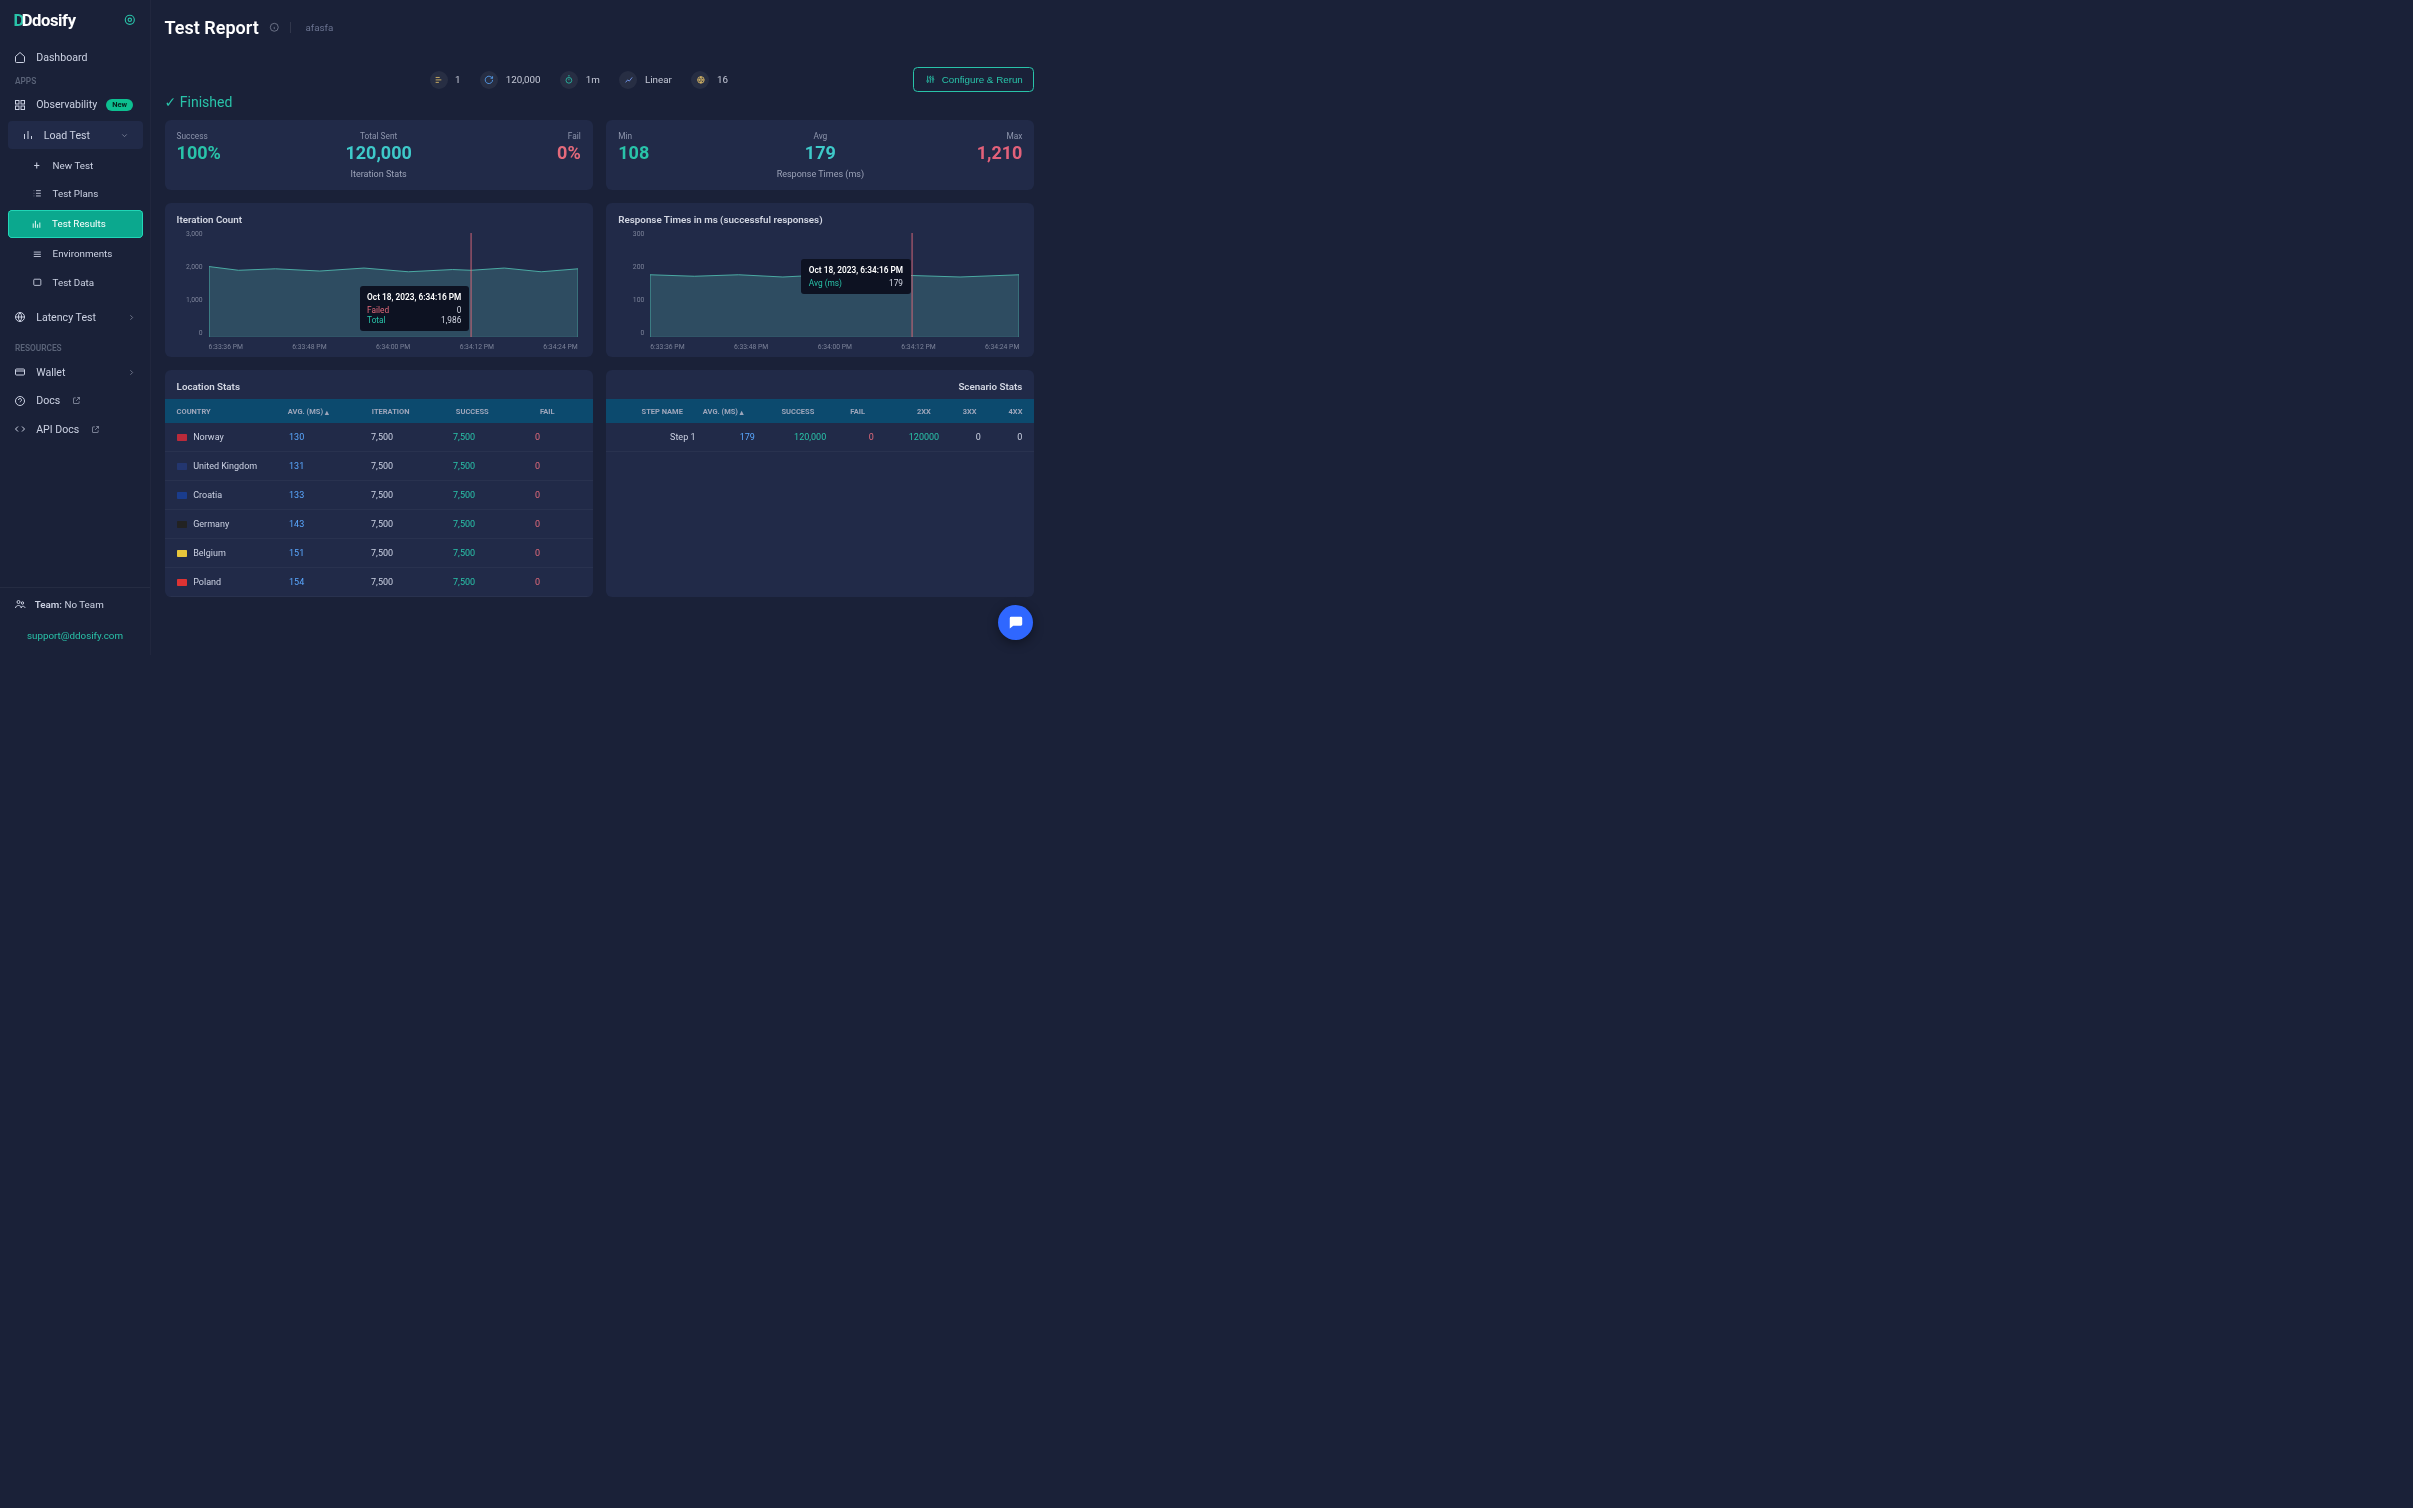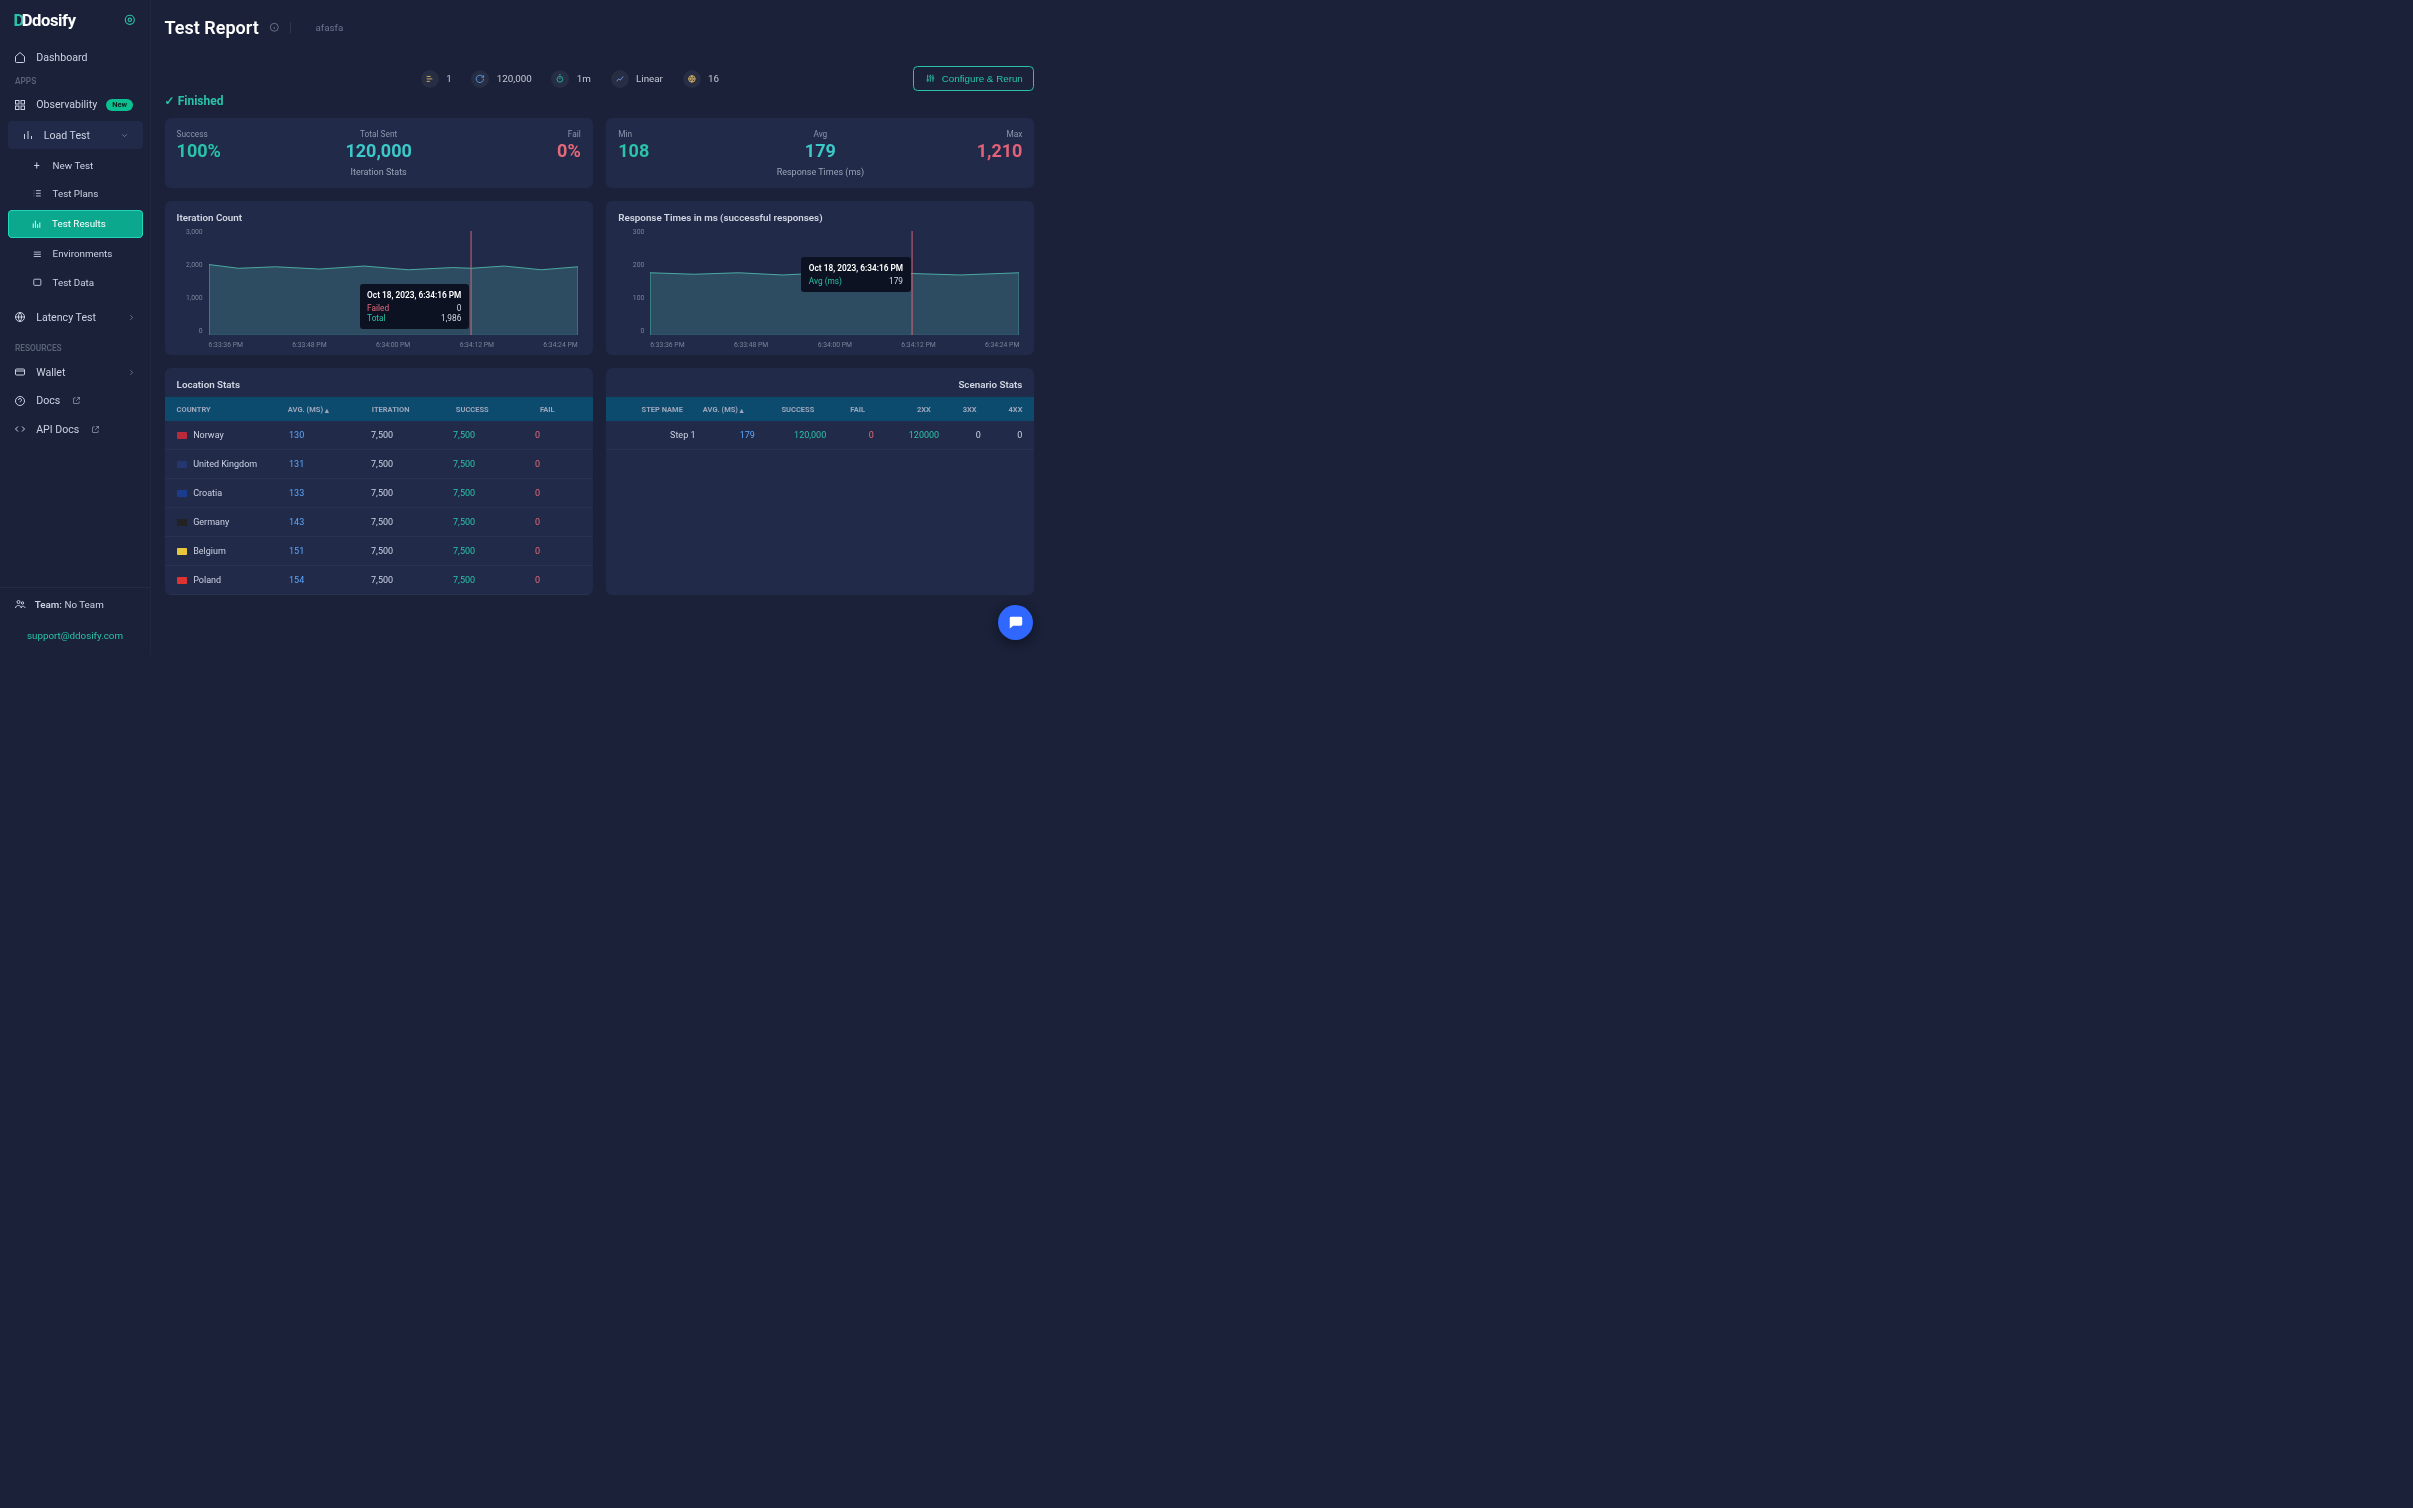--- a/index.html
+++ b/index.html
@@ -54,23 +54,23 @@
     padding: 7.5px 0 0 0;
   }
   .theme-toggle { padding:4.5px; color:#ccd2e3; opacity:0.7;}
   .user-block { text-align:right; font-size:9px;}
   .user-row { display:flex; align-items:center; justify-content:flex-end; gap:7.5px;}
   .avatar { width:21px; height:21px; background:#29c3a9; border-radius:50%; display:flex; align-items:center; justify-content:center; color:#08261f; font-weight:700;}
   .credits { font-size:7.5px; color:#8a92a6;}
   .credits .v { color:#29c3a9;}
   .title-row { display:flex; align-items:center; gap:10.6px; margin-top:16.6px;}
   .page-title { font-size:18px; font-weight:600; color:#fff;}
-  .breadcrumb { color:#6a7390; font-size:9.8px; border-left:0.8px solid rgba(255,255,255,0.1); padding-left:24px;}
+  .breadcrumb { color:#6a7390; font-size:9.8px; border-left:0.8px solid rgba(255,255,255,0.1); padding-left:14px;}
   .status-row { display:flex; align-items:center; margin-top:12px; gap:19.6px; flex-wrap:wrap;}
-  .status-chip { color:#29c3a9; font-weight:700; font-size:12px;margin-top:44px;}
+  .status-chip { color:#29c3a9; font-weight:400; font-size:14px;margin-top:44px;}
   .metric-pair { display:flex; align-items:center; gap:7.5px; font-size:9.8px; color:#c4c8d6;}
   .mini-icon { width:18px; height:18px; border-radius:50%; background:rgba(255,255,255,0.06); display:flex; align-items:center; justify-content:center; }
   .configure-btn {
     margin-left:auto; border:0.8px solid #29c3a9; color:#29c3a9;
     background:transparent; padding:6px 10.6px; border-radius:4.5px;
     font-size:9.8px; display:flex; align-items:center; gap:6px; cursor:pointer;
   }
   .tabs { display:flex; margin-top:10.6px; border-bottom:0.8px solid rgba(255,255,255,0.0);}
   .tab { padding:9px 16.6px; font-size:9.8px; color:#c6cbdb; cursor:pointer; display:flex; align-items:center; gap:6px;}
   .tab.active { background:#222a48; border-bottom:1.5px solid #29c3a9; color:#29c3a9; font-weight:600;}

